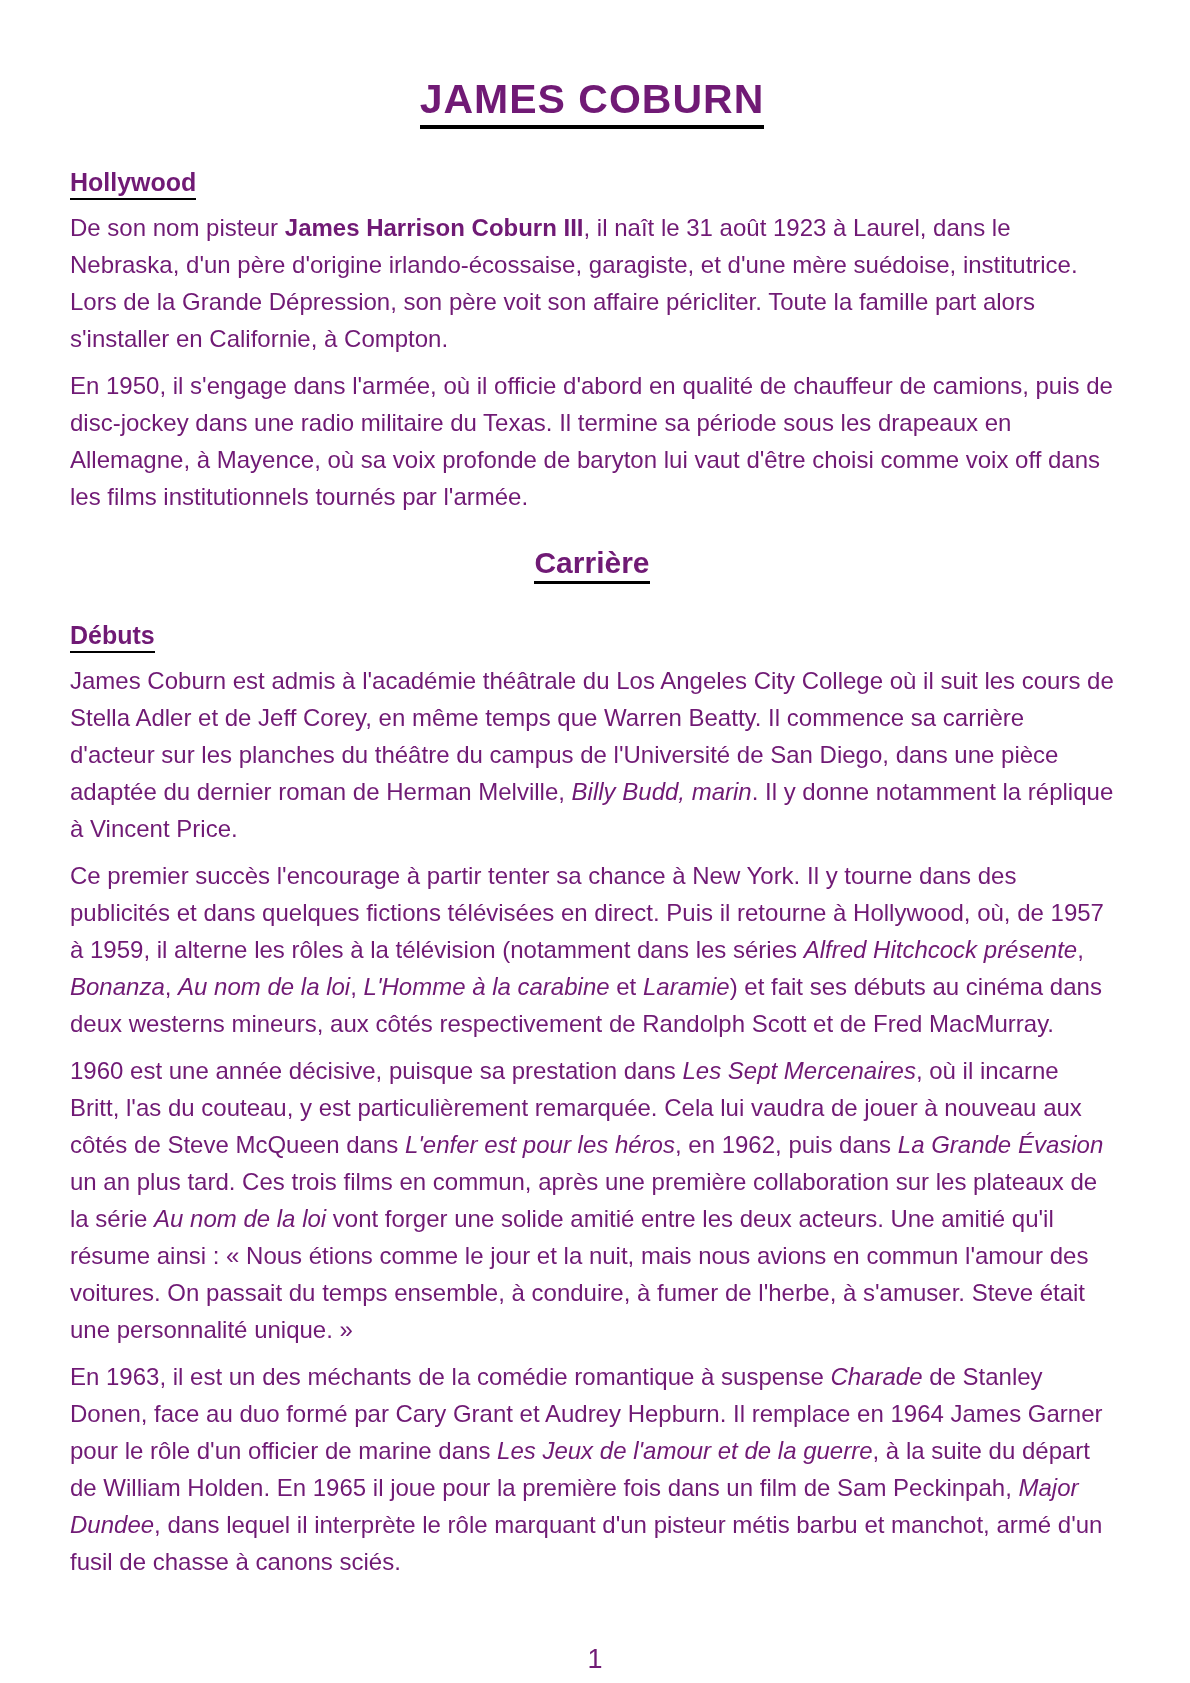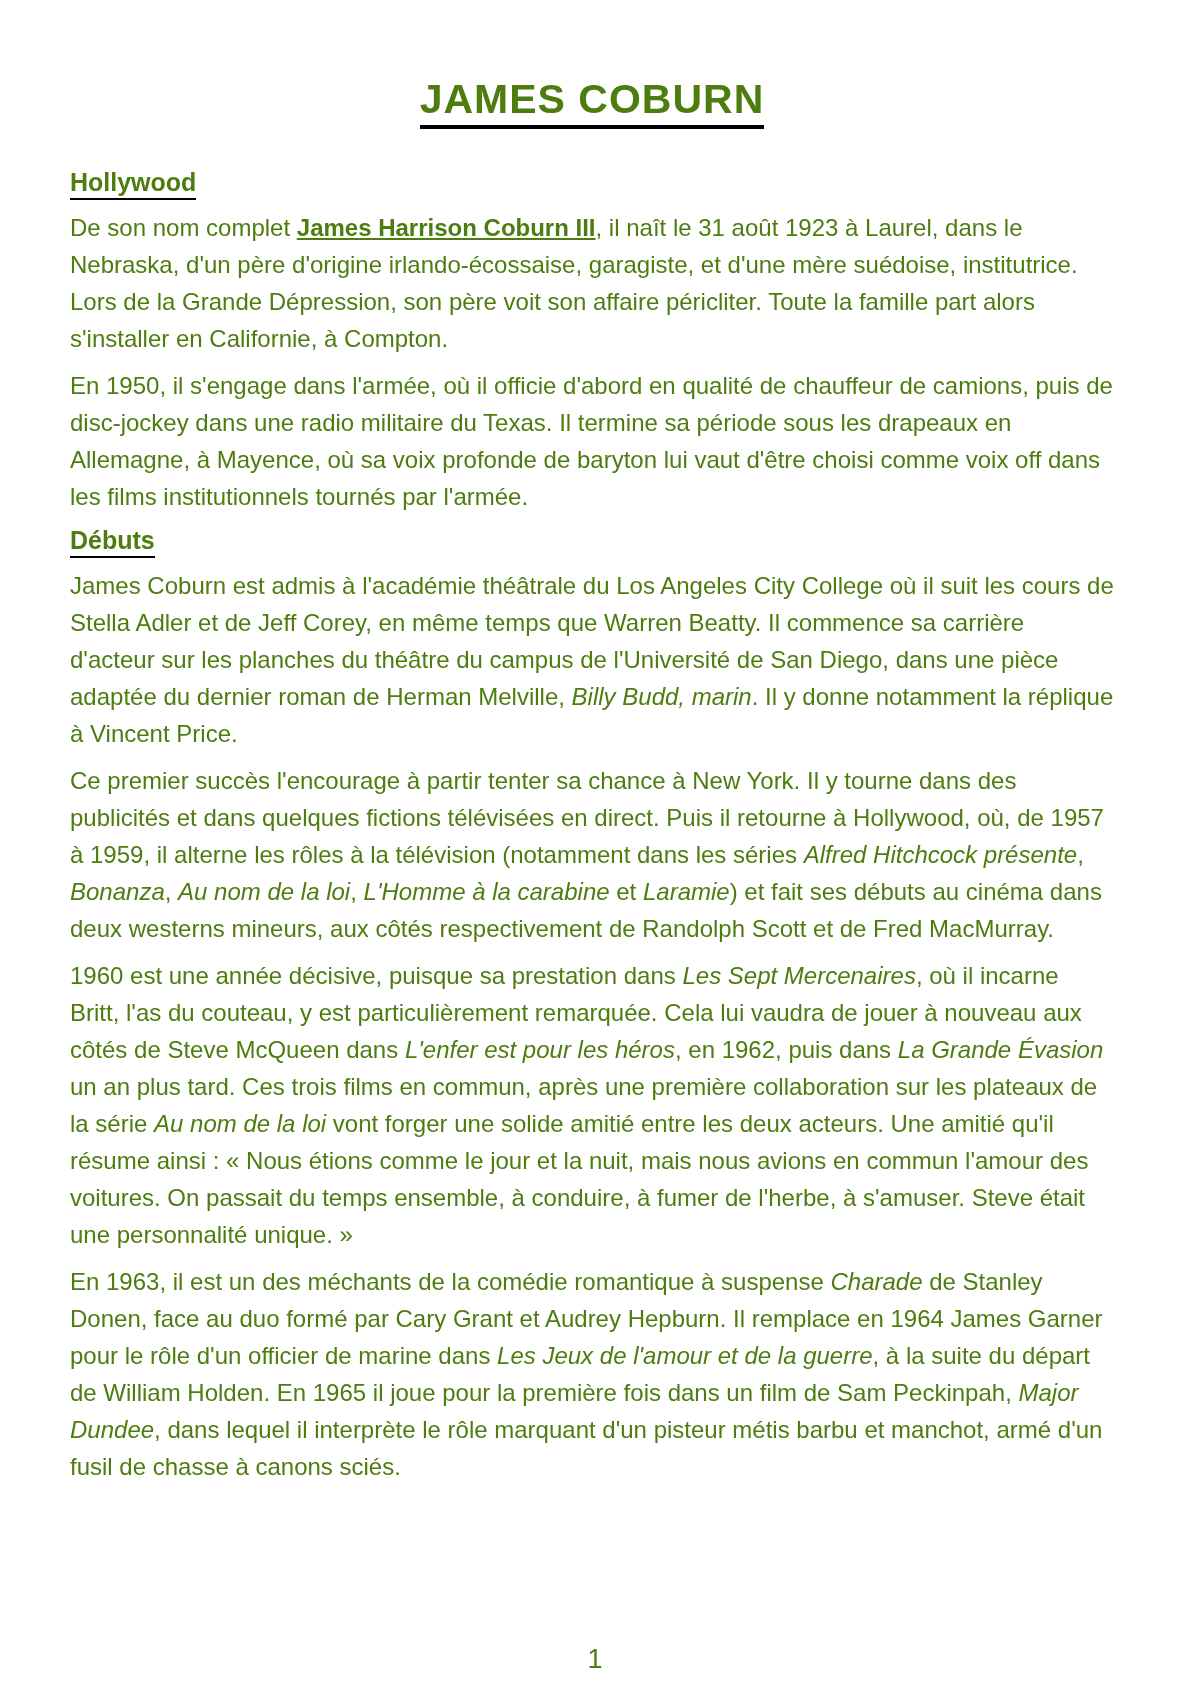--- a/index.html
+++ b/index.html
@@ -6,21 +6,21 @@
     margin: 0;
     padding: 0;
     background: #ffffff;
   }
   .page {
     position: relative;
     width: 1190px;
     height: 1683px;
     margin: 0 auto;
     background: #ffffff;
-    color: #4d7c0f;
+    color: #701a75;
     box-sizing: border-box;
     padding: 75px 76px 0 70px;
     font-family: "Liberation Sans", "DejaVu Sans", sans-serif;
     overflow: hidden;
   }
   .doc-title {
     margin: 0 0 44px 0;
     text-align: center;
     font-size: 41px;
     line-height: 48px;
@@ -51,45 +51,46 @@
   .center-heading .u {
     border-bottom: 3px solid #000;
     padding-bottom: 2px;
   }
   p.body-par {
     margin: 0 0 10px 0;
     font-size: 24px;
     line-height: 37px;
     text-align: left;
   }
-  .b { font-weight: bold; text-decoration: underline; }
+  .b { font-weight: bold; }
   .i { font-style: italic; text-align: center; }
   .page-number {
     position: absolute;
     bottom: 8px;
     left: 0;
     right: 0;
     text-align: center;
     font-size: 27px;
     line-height: 32px;
   }
 </style>
 </head>
 <body>
 
 <div class="page">
 
   <h1 class="doc-title"><span class="u-thick">JAMES COBURN</span></h1>
 
   <h2 class="sub-heading"><span class="u">Hollywood</span></h2>
 
-  <p class="body-par"><span>De son nom complet </span><span class="b">James Harrison Coburn III</span><span>, il naît le 31 août 1923 à Laurel, dans le Nebraska, d'un père d'origine irlando-écossaise, garagiste, et d'une mère suédoise, institutrice. Lors de la Grande Dépression, son père voit son affaire péricliter. Toute la famille part alors s'installer en Californie, à Compton.</span></p>
+  <p class="body-par"><span>De son nom pisteur </span><span class="b">James Harrison Coburn III</span><span>, il naît le 31 août 1923 à Laurel, dans le Nebraska, d'un père d'origine irlando-écossaise, garagiste, et d'une mère suédoise, institutrice. Lors de la Grande Dépression, son père voit son affaire péricliter. Toute la famille part alors s'installer en Californie, à Compton.</span></p>
 
   <p class="body-par"><span>En 1950, il s'engage dans l'armée, où il officie d'abord en qualité de chauffeur de camions, puis de disc-jockey dans une radio militaire du Texas. Il termine sa période sous les drapeaux en Allemagne, à Mayence, où sa voix profonde de baryton lui vaut d'être choisi comme voix off dans les films institutionnels tournés par l'armée.</span></p>
 
+  <h2 class="center-heading"><span class="u">Carrière</span></h2>
 
   <h2 class="sub-heading"><span class="u">Débuts</span></h2>
 
   <p class="body-par"><span>James Coburn est admis à l'académie théâtrale du Los Angeles City College où il suit les cours de Stella Adler et de Jeff Corey, en même temps que Warren Beatty. Il commence sa carrière d'acteur sur les planches du théâtre du campus de l'Université de San Diego, dans une pièce adaptée du dernier roman de Herman Melville, </span><span class="i">Billy Budd, marin</span><span>. Il y donne notamment la réplique à Vincent Price.</span></p>
 
   <p class="body-par"><span>Ce premier succès l'encourage à partir tenter sa chance à New York. Il y tourne dans des publicités et dans quelques fictions télévisées en direct. Puis il retourne à Hollywood, où, de 1957 à 1959, il alterne les rôles à la télévision (notamment dans les séries </span><span class="i">Alfred Hitchcock présente</span><span>, </span><span class="i">Bonanza</span><span>, </span><span class="i">Au nom de la loi</span><span>, </span><span class="i">L'Homme à la carabine</span><span> et </span><span class="i">Laramie</span><span>) et fait ses débuts au cinéma dans deux westerns mineurs, aux côtés respectivement de Randolph Scott et de Fred MacMurray.</span></p>
 
   <p class="body-par"><span>1960 est une année décisive, puisque sa prestation dans </span><span class="i">Les Sept Mercenaires</span><span>, où il incarne Britt, l'as du couteau, y est particulièrement remarquée. Cela lui vaudra de jouer à nouveau aux côtés de Steve McQueen dans </span><span class="i">L'enfer est pour les héros</span><span>, en 1962, puis dans </span><span class="i">La Grande Évasion</span><span> un an plus tard. Ces trois films en commun, après une première collaboration sur les plateaux de la série </span><span class="i">Au nom de la loi</span><span> vont forger une solide amitié entre les deux acteurs. Une amitié qu'il résume ainsi : « Nous étions comme le jour et la nuit, mais nous avions en commun l'amour des voitures. On passait du temps ensemble, à conduire, à fumer de l'herbe, à s'amuser. Steve était une personnalité unique. »</span></p>
 
   <p class="body-par"><span>En 1963, il est un des méchants de la comédie romantique à suspense </span><span class="i">Charade</span><span> de Stanley Donen, face au duo formé par Cary Grant et Audrey Hepburn. Il remplace en 1964 James Garner pour le rôle d'un officier de marine dans </span><span class="i">Les Jeux de l'amour et de la guerre</span><span>, à la suite du départ de William Holden. En 1965 il joue pour la première fois dans un film de Sam Peckinpah, </span><span class="i">Major Dundee</span><span>, dans lequel il interprète le rôle marquant d'un pisteur métis barbu et manchot, armé d'un fusil de chasse à canons sciés.</span></p>

